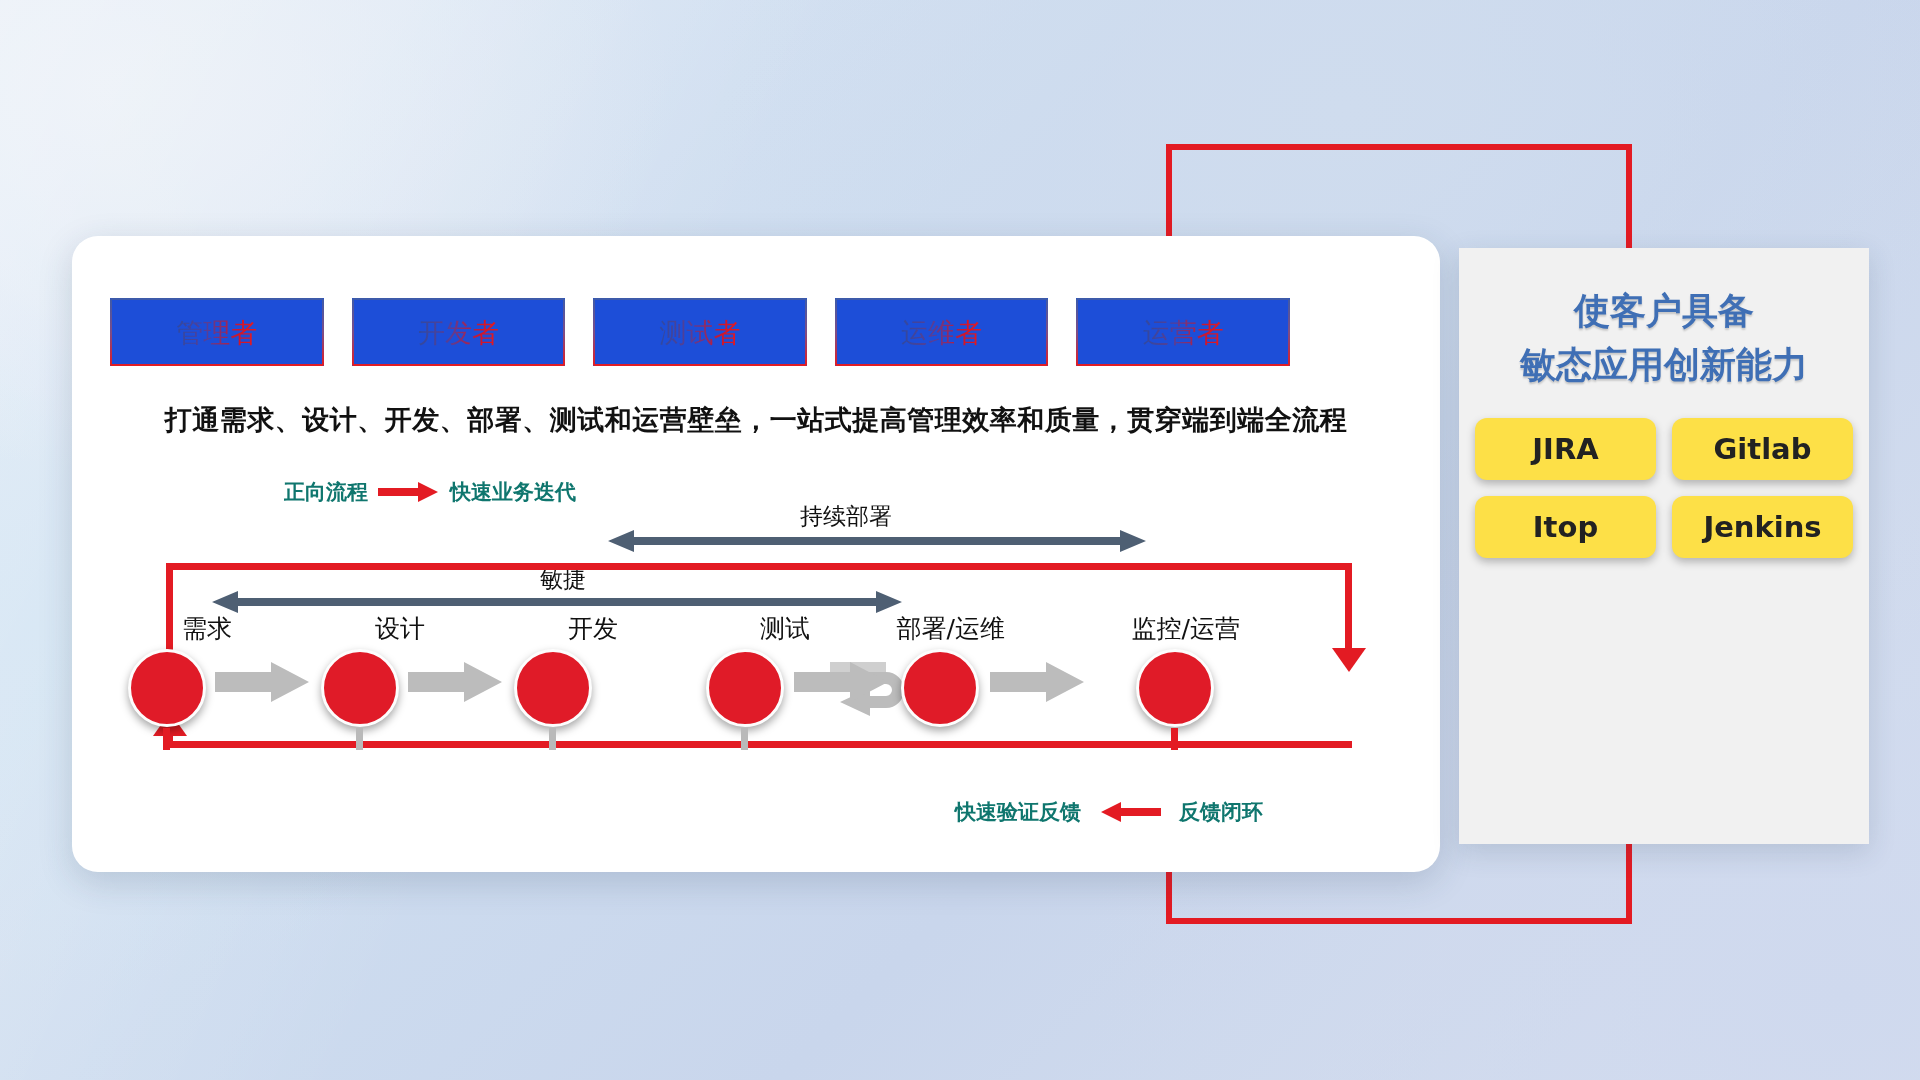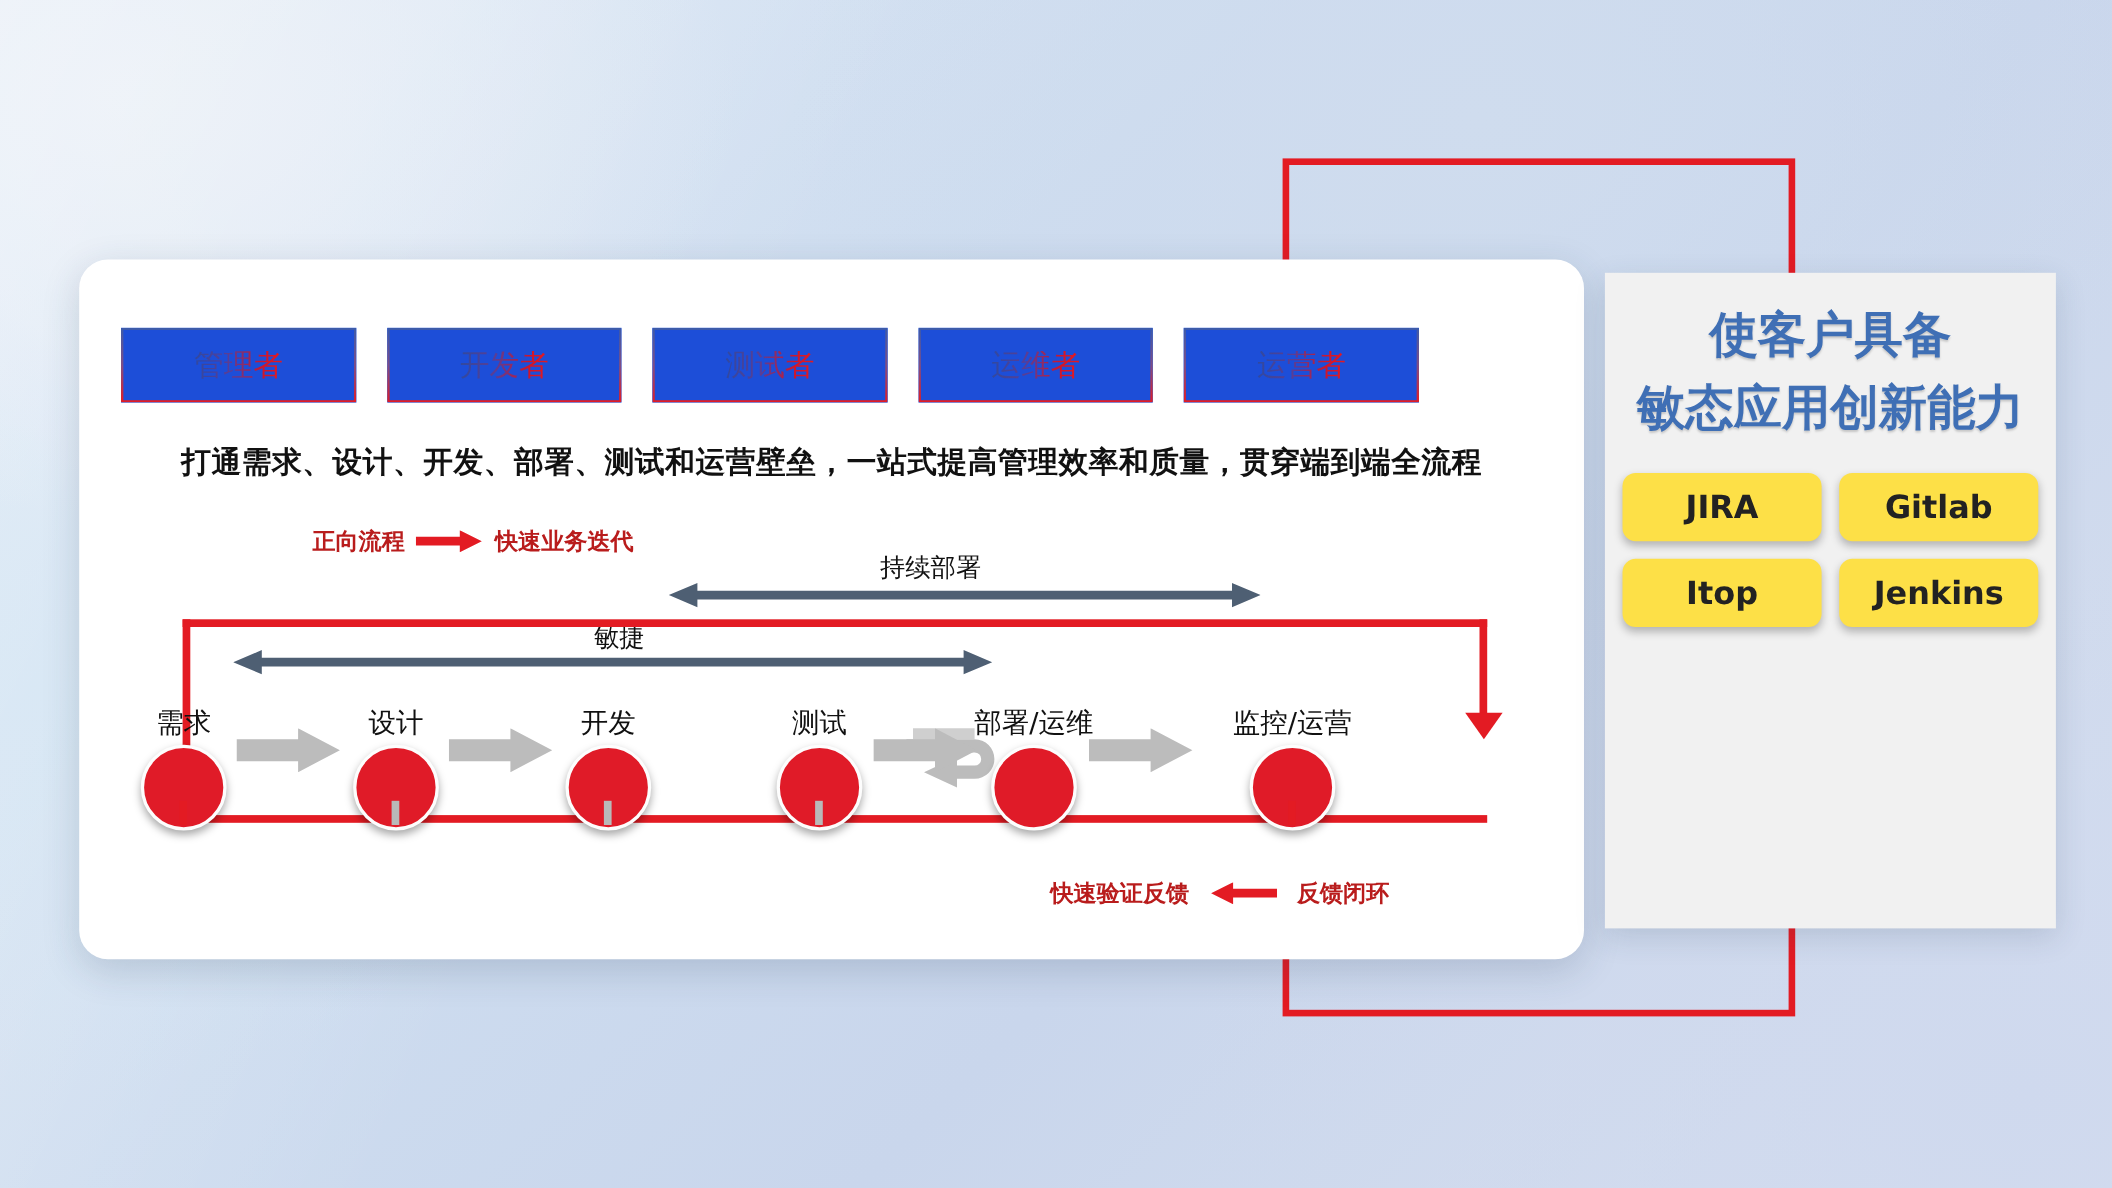--- a/index.html
+++ b/index.html
@@ -44,21 +44,21 @@
         -webkit-background-clip:text;background-clip:text;color:transparent;
         font-family:"DejaVu Sans","Liberation Sans",sans-serif;}
 
   
   #desc{position:absolute;left:72px;top:402px;width:1368px;text-align:center;
         font-size:27px;font-weight:bold;color:#111;letter-spacing:.5px;
         font-family:"DejaVu Sans","Liberation Sans",sans-serif;}
 
   
   #legend-fwd{position:absolute;left:284px;top:478px;display:flex;align-items:center;gap:10px;}
-  .leg-txt{font-size:21px;font-weight:bold;color:#b91c1c;
+  .leg-txt{font-size:21px;font-weight:bold;color:#0f766e;
         font-family:"DejaVu Sans","Liberation Sans",sans-serif;white-space:nowrap;}
 
   
   .span-label{position:absolute;font-size:23px;color:#111;
         font-family:"DejaVu Sans","Liberation Sans",sans-serif;}
   #lbl-cd{left:800px;top:501px;}
   #lbl-agile{left:540px;top:564px;}
   #arrow-cd{position:absolute;left:608px;top:528px;width:538px;height:26px;}
   #arrow-agile{position:absolute;left:212px;top:589px;width:690px;height:26px;}
 
@@ -69,39 +69,39 @@
   #rail-right{position:absolute;left:1345px;top:563px;width:7px;height:92px;background:#e31b23;}
   #rail-right-head{position:absolute;left:1332px;top:648px;width:0;height:0;
         border-left:17px solid transparent;border-right:17px solid transparent;
         border-top:24px solid #e31b23;}
   #rail-left-head{position:absolute;left:153px;top:712px;width:0;height:0;
         border-left:17px solid transparent;border-right:17px solid transparent;
         border-bottom:24px solid #e31b23;}
 
   
   #pipeline{position:absolute;left:110px;top:612px;width:1280px;height:130px;}
-  .stage{position:absolute;width:130px;text-align:center;margin-top:28px;}
+  .stage{position:absolute;width:130px;text-align:right;}
   .stage-label{font-size:25px;color:#111;white-space:nowrap;
         font-family:"DejaVu Sans","Liberation Sans",sans-serif;}
   .node{width:72px;height:72px;border-radius:50%;margin:4px auto 0;
         background:#e01b28;border:3px solid #fdfdfd;
         box-shadow:0 4px 8px rgba(0,0,0,.35);}
   .stem{position:absolute;width:7px;background:#b9b9b9;}
   .stem.red{background:#e31b23;}
   .chev{position:absolute;top:50px;}
   #loop{position:absolute;left:712px;top:44px;}
 
   
   #legend-fb{position:absolute;left:955px;top:798px;display:flex;align-items:center;gap:18px;}
 
   
   #panel{position:absolute;left:1459px;top:248px;width:410px;height:596px;
          background:#f1f1f1;box-shadow:0 8px 26px rgba(40,60,90,.16);}
-  #panel-title{padding:24px 10px 0;text-align:center;color:#3f6fb5;
-        font-size:44px;font-weight:bold;line-height:1.5;
+  #panel-title{padding:36px 10px 0;text-align:center;color:#3f6fb5;
+        font-size:36px;font-weight:bold;line-height:1.5;
         font-family:"DejaVu Sans","Liberation Sans",sans-serif;
         text-shadow:0 2px 2px rgba(0,0,0,.18);}
   #chips{margin:26px 16px 0;display:flex;flex-wrap:wrap;gap:16px;}
   .chip{background:#fde047;border-radius:12px;height:62px;
         display:flex;align-items:center;justify-content:center;
         box-shadow:0 4px 8px rgba(0,0,0,.26);
         font-size:29px;font-weight:bold;color:#222;
         font-family:"DejaVu Sans","Liberation Sans",sans-serif;}
   .chip.half{width:calc(50% - 8px);}
   .chip.full{width:100%;}

